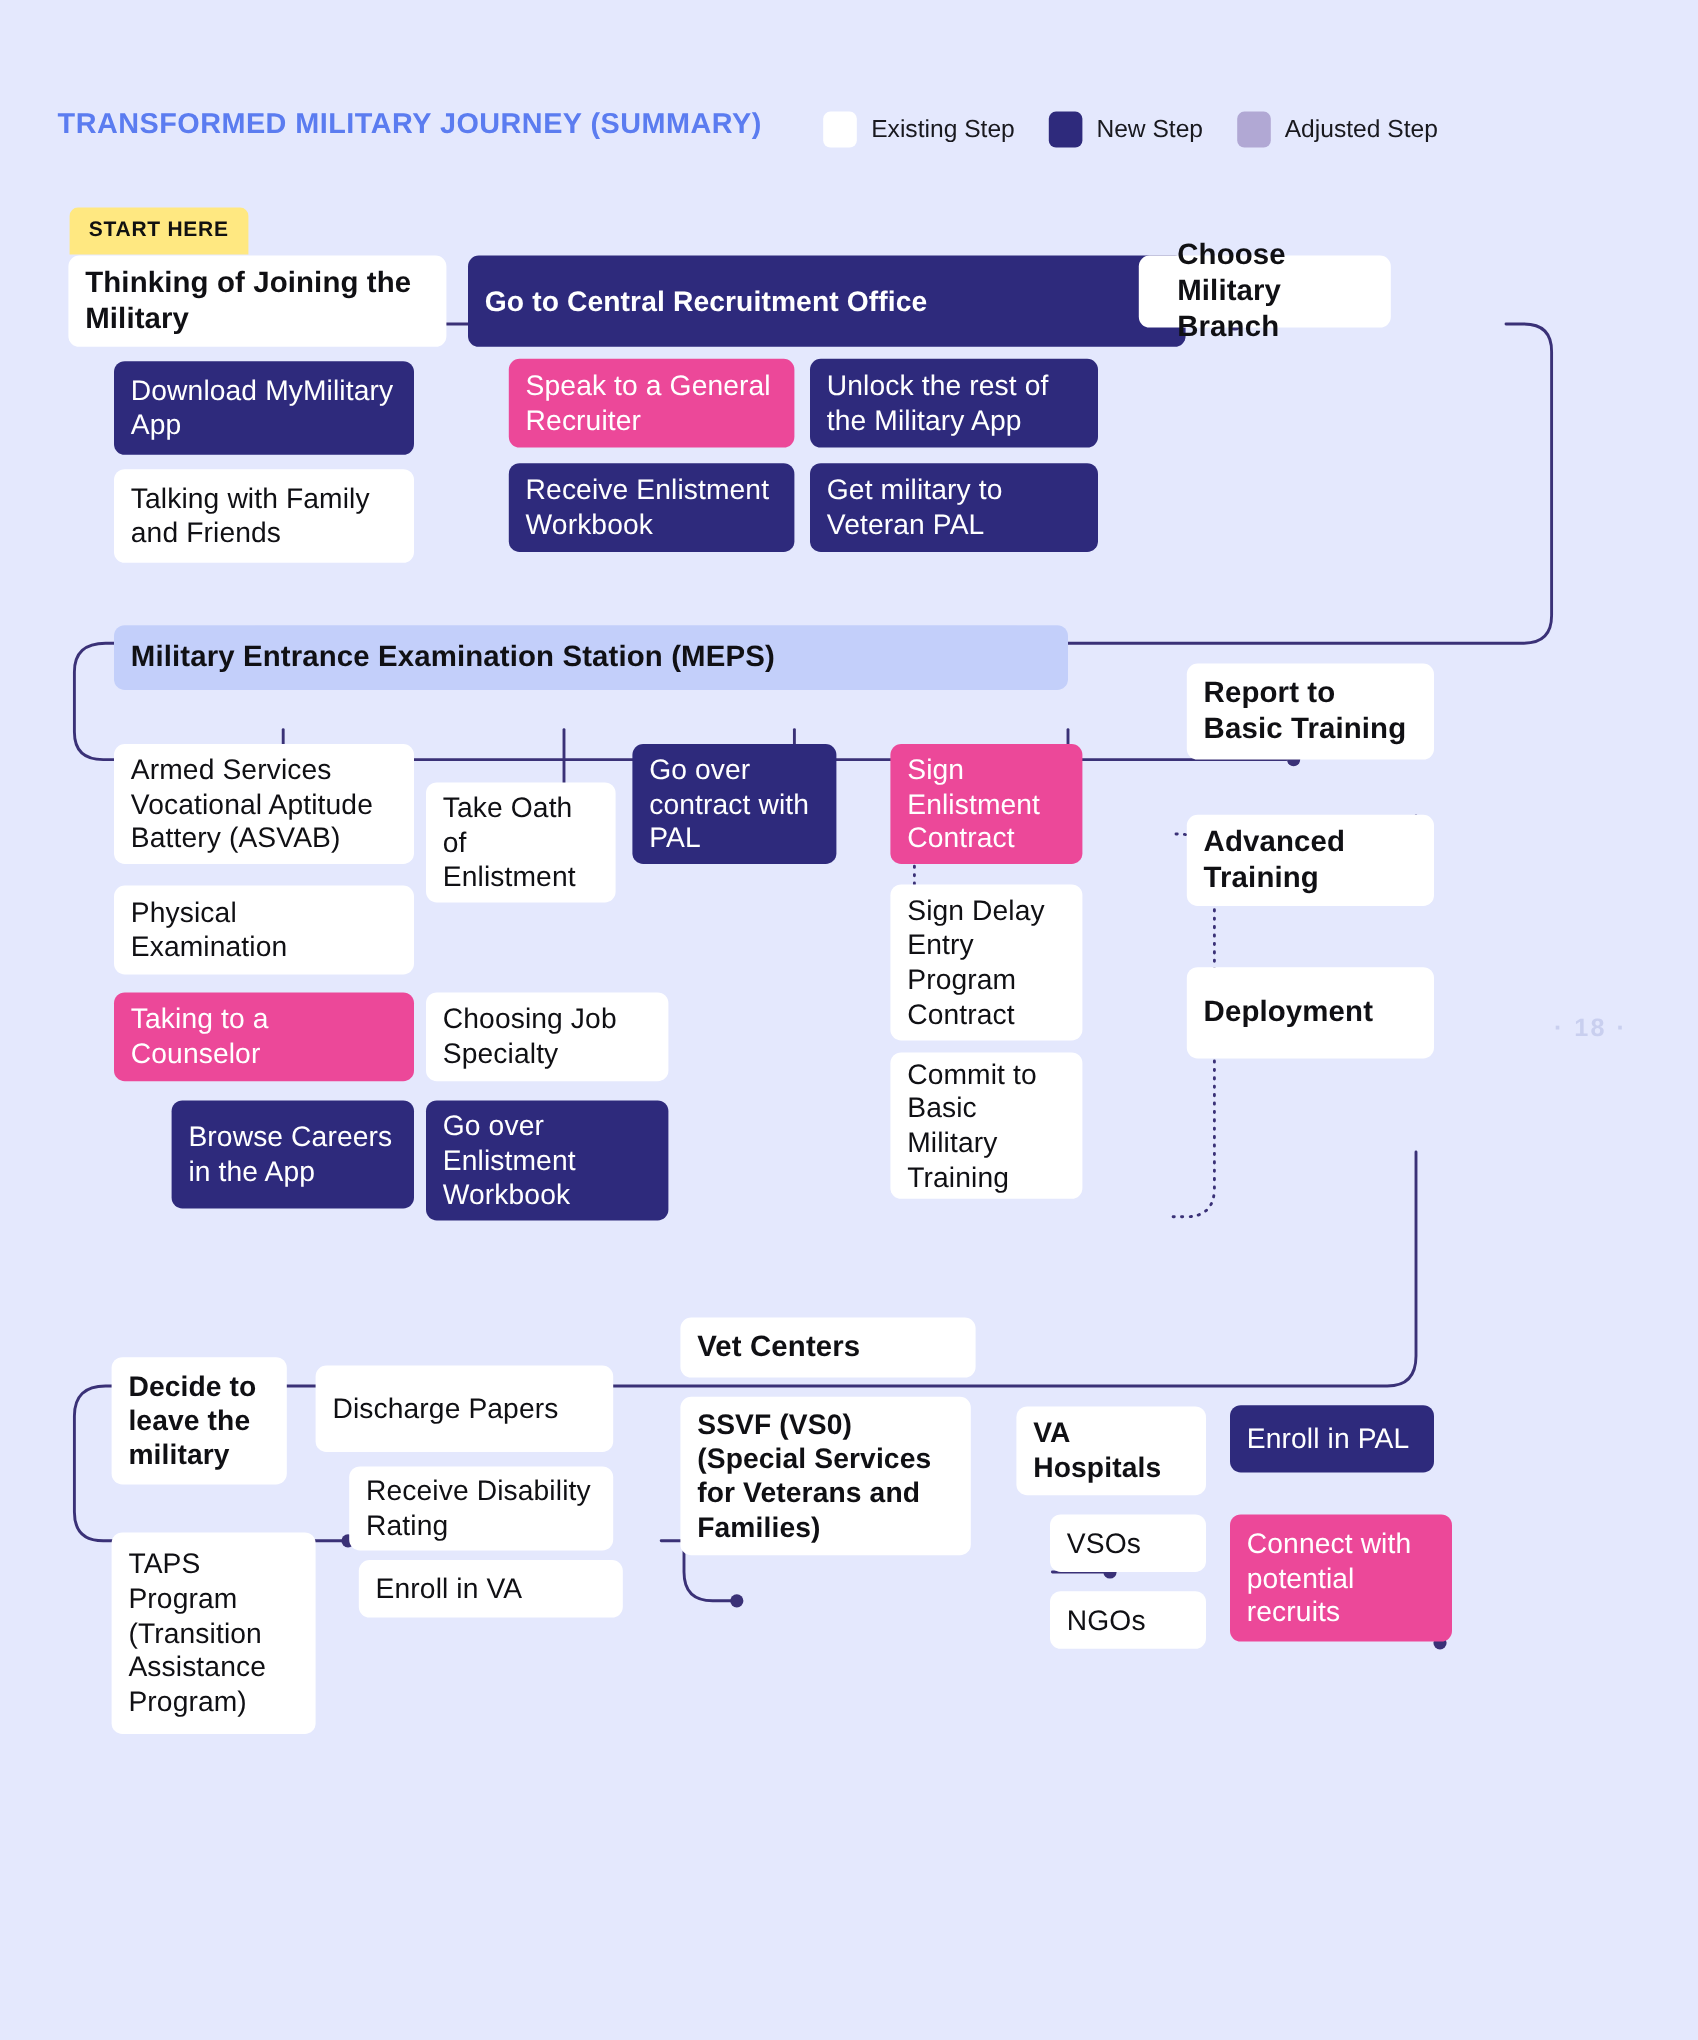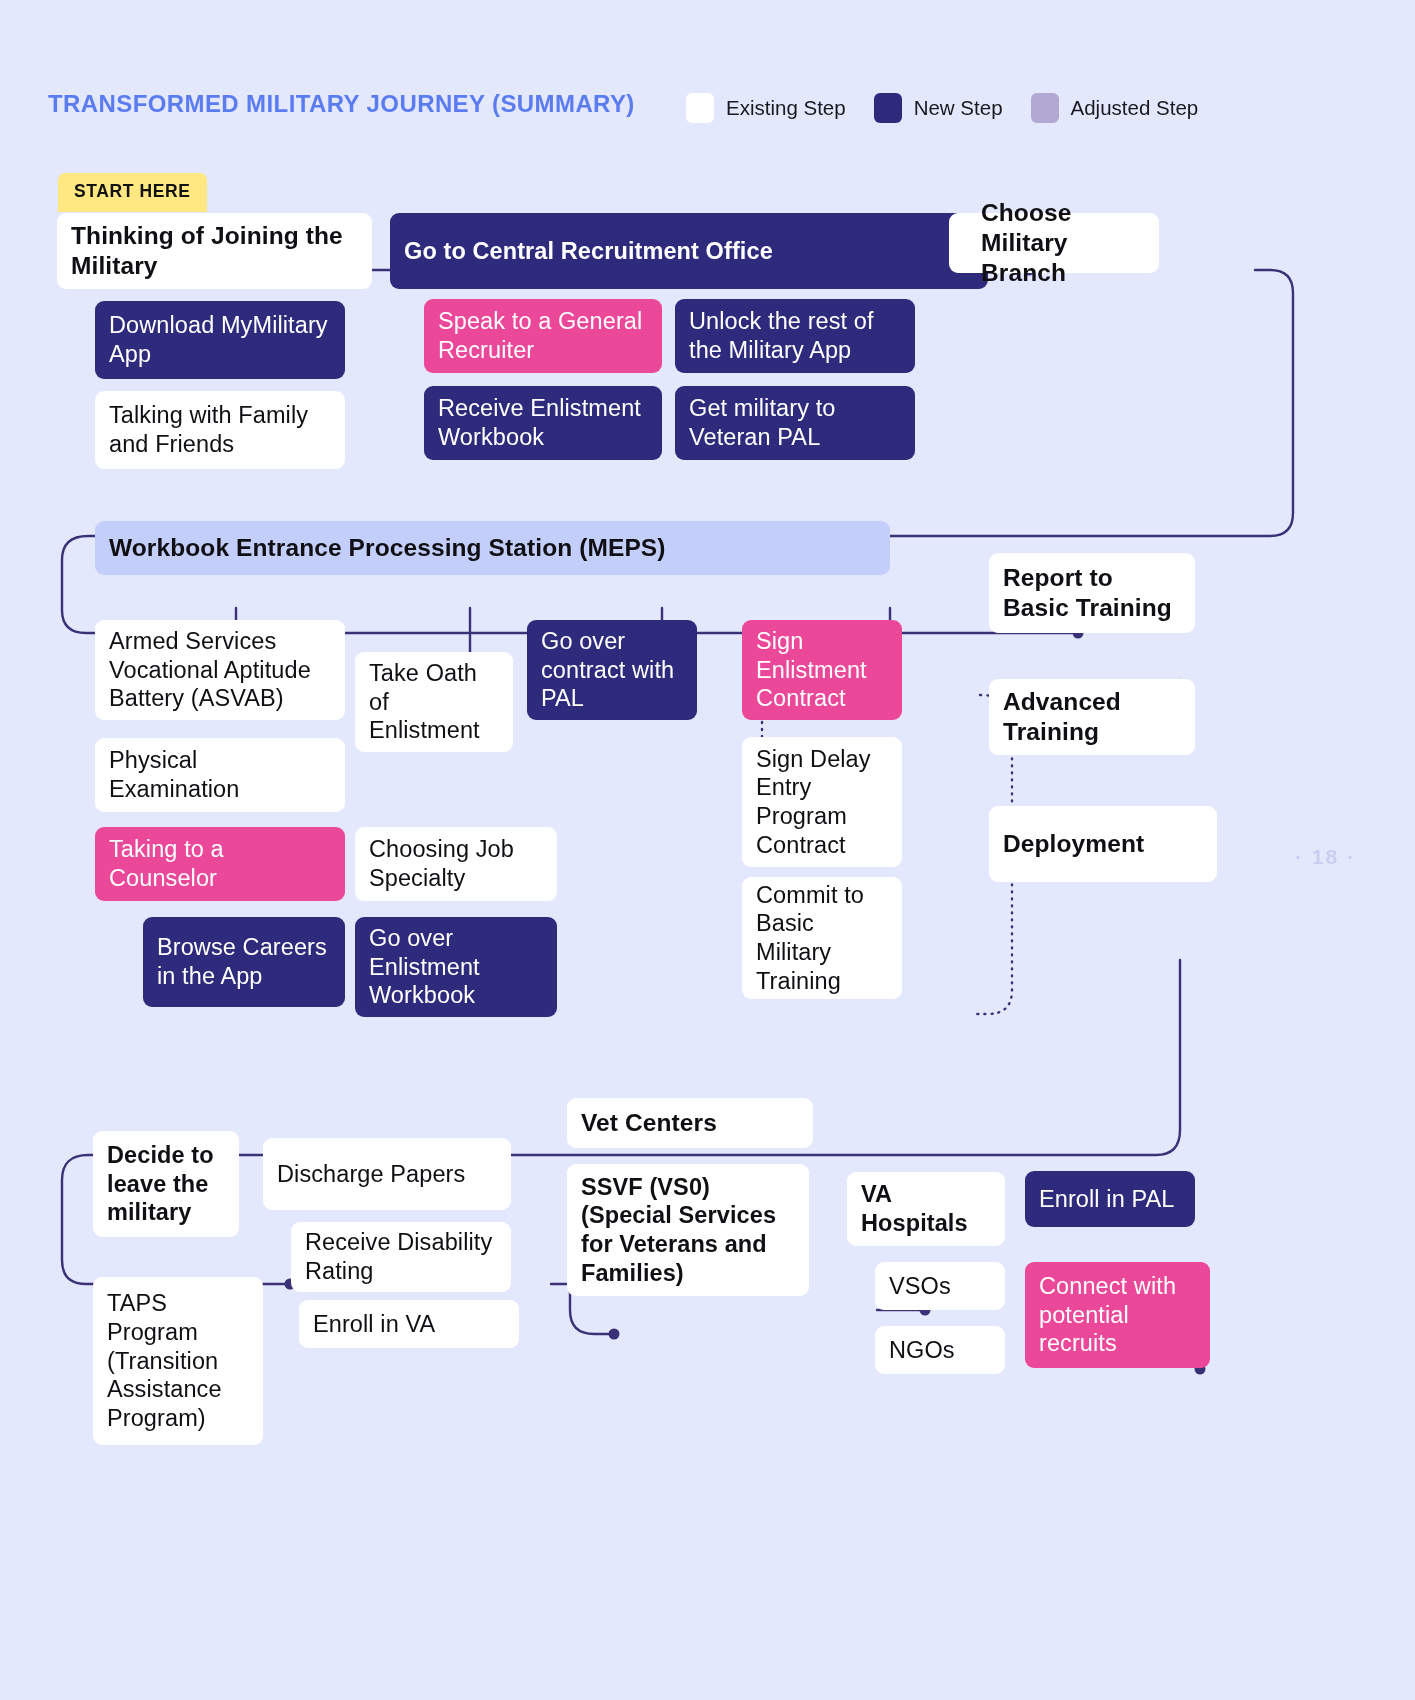--- a/index.html
+++ b/index.html
@@ -168,21 +168,21 @@
   <div class="node lilac t23" style="left:424px; top:299px; width:238px; height:74px;">Speak to a General Recruiter</div>
 
   <div class="node navy t23" style="left:675px; top:299px; width:240px; height:74px;">Unlock the rest of the Military App</div>
 
   <div class="node navy t23" style="left:424px; top:386px; width:238px; height:74px;">Receive Enlistment Workbook</div>
 
   <div class="node navy t23" style="left:675px; top:386px; width:240px; height:74px;">Get military to Veteran PAL</div>
 
   <div class="node white bold t24" style="left:949px; top:213px; width:210px; height:60px;padding-left:32px;">Choose Military Branch</div>
 
-  <div class="node pale bold t24" style="left:95px; top:521px; width:795px; height:54px;">Workbook Entrance Processing Station (MEPS)</div>
+  <div class="node pale bold t24" style="left:95px; top:521px; width:795px; height:54px;">Military Entrance Examination Station (MEPS)</div>
 
   <div class="node white t23" style="left:95px; top:620px; width:250px; height:100px;">Armed Services Vocational Aptitude Battery (ASVAB)</div>
 
   <div class="node white t23" style="left:95px; top:738px; width:250px; height:74px;">Physical Examination</div>
 
   <div class="node lilac t23" style="left:95px; top:827px; width:250px; height:74px;">Taking to a Counselor</div>
 
   <div class="node navy t23" style="left:143px; top:917px; width:202px; height:90px;">Browse Careers in the App</div>
 
   <div class="node white t23" style="left:355px; top:620px; width:158px; height:100px;margin-top:32px;">Take Oath of Enlistment</div>
@@ -196,21 +196,21 @@
   <div class="node lilac t23" style="left:742px; top:620px; width:160px; height:100px;">Sign Enlistment Contract</div>
 
   <div class="node white t23" style="left:742px; top:737px; width:160px; height:130px;">Sign Delay Entry Program Contract</div>
 
   <div class="node white t23" style="left:742px; top:877px; width:160px; height:122px;">Commit to Basic Military Training</div>
 
   <div class="node white bold t24" style="left:989px; top:553px; width:206px; height:80px;">Report to Basic Training</div>
 
   <div class="node white bold t24" style="left:989px; top:679px; width:206px; height:76px;">Advanced Training</div>
 
-  <div class="node white bold t24" style="left:989px; top:806px; width:228px; height:76px;text-align:center;">Deployment</div>
+  <div class="node white bold t24" style="left:989px; top:806px; width:206px; height:76px;text-align:center;">Deployment</div>
 
   <div class="node white bold t23" style="left:93px; top:1131px; width:146px; height:106px;">Decide to leave the military</div>
 
   <div class="node white t23" style="left:93px; top:1277px; width:170px; height:168px;">TAPS Program (Transition Assistance Program)</div>
 
   <div class="node white t23" style="left:263px; top:1138px; width:248px; height:72px;">Discharge Papers</div>
 
   <div class="node white t23" style="left:291px; top:1222px; width:220px; height:70px;">Receive Disability Rating</div>
 
   <div class="node white t23" style="left:299px; top:1300px; width:220px; height:48px;">Enroll in VA</div>

